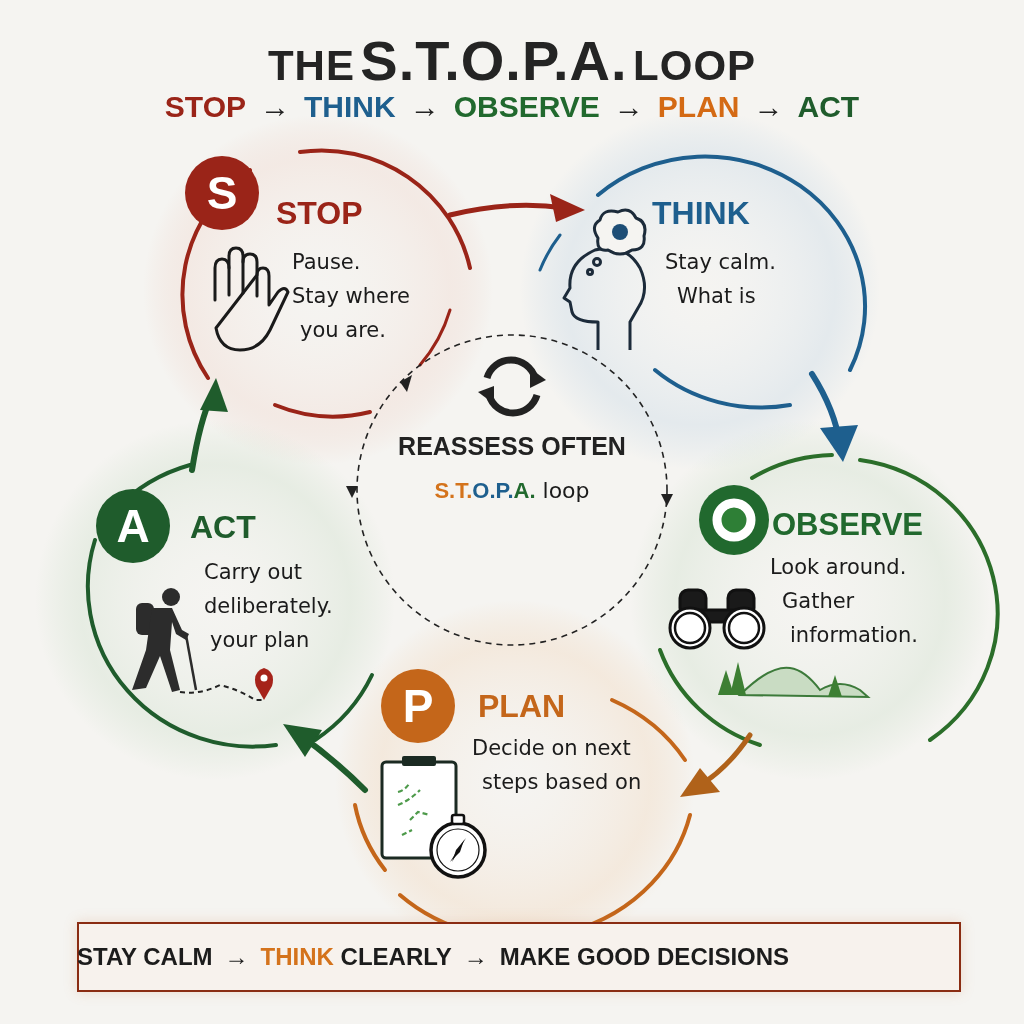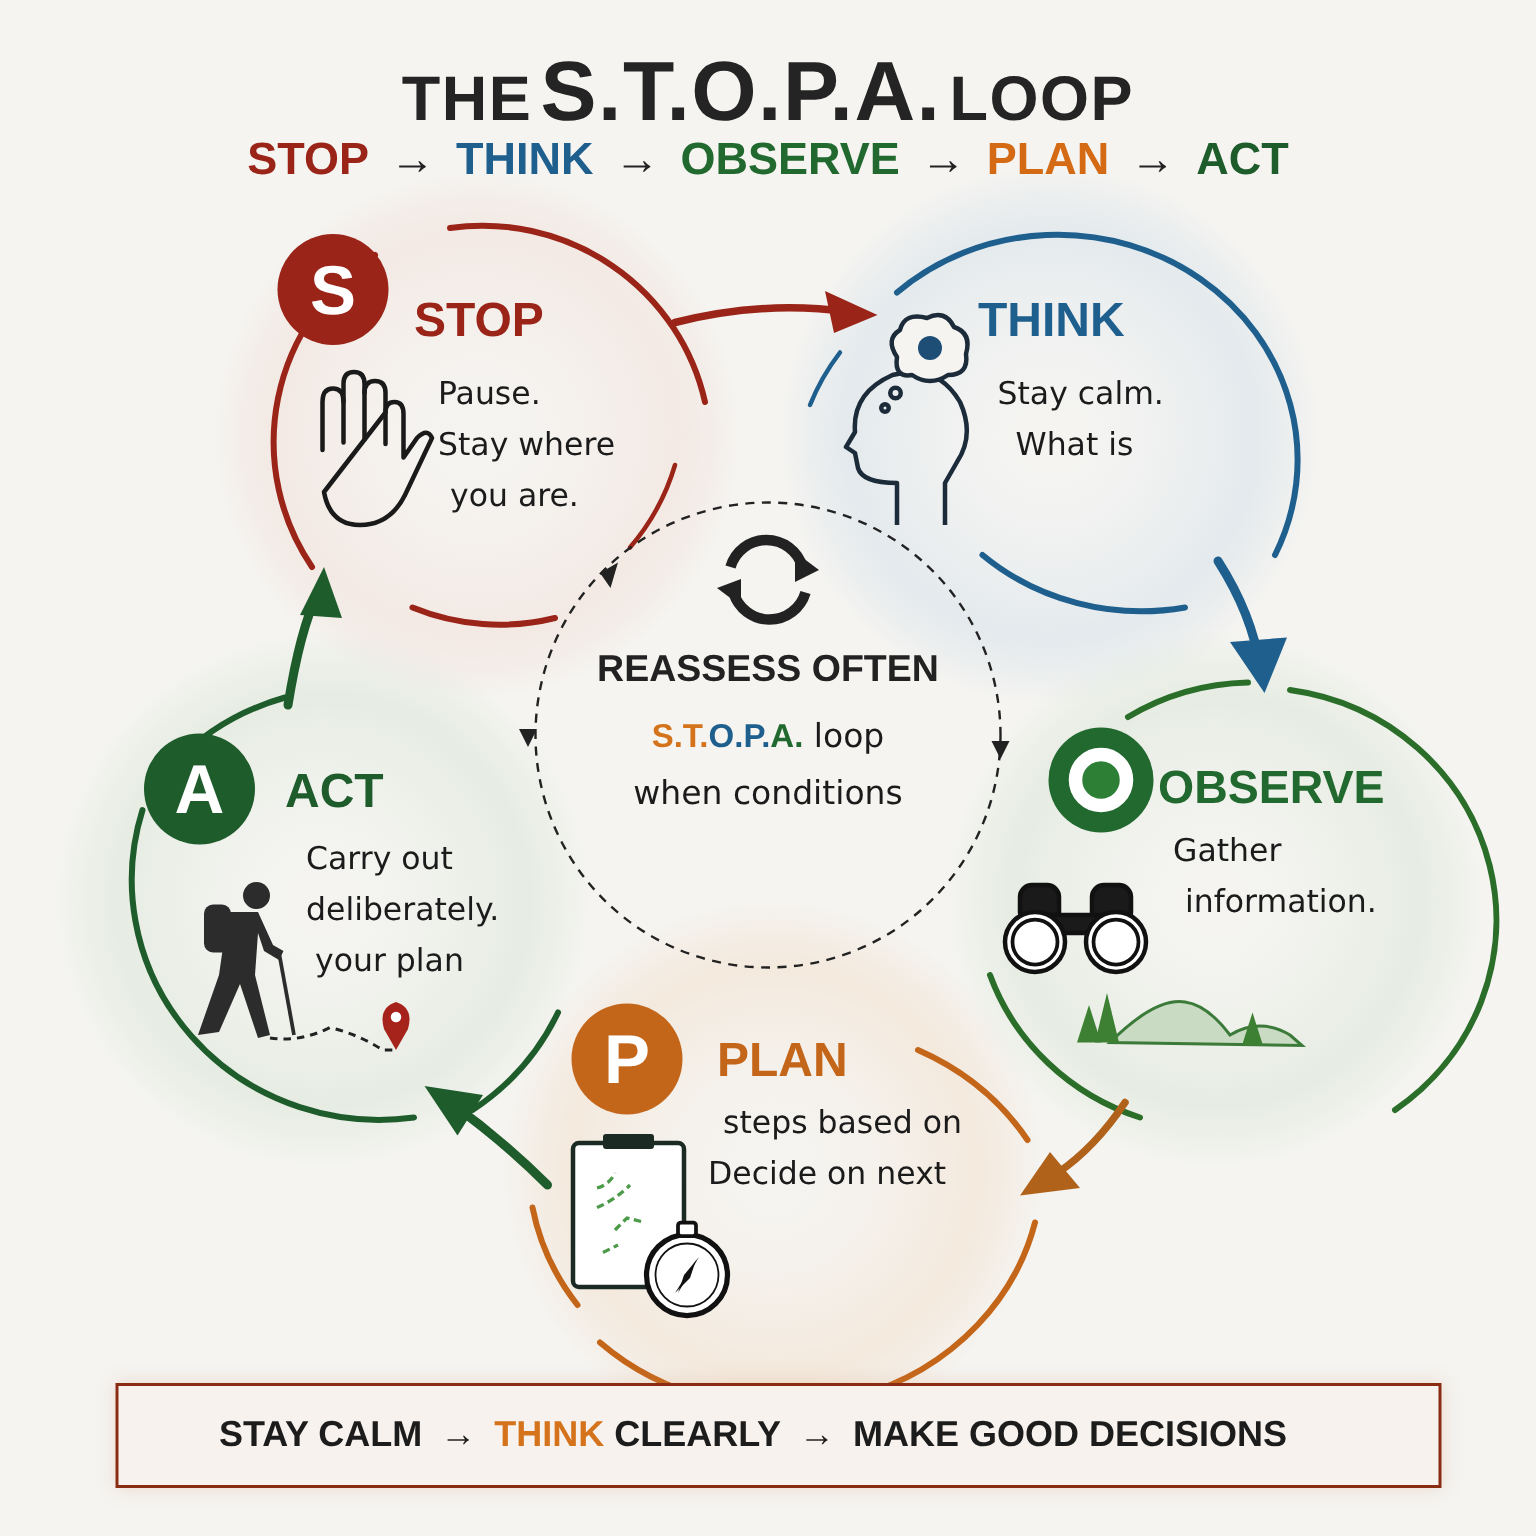--- a/index.html
+++ b/index.html
@@ -52,21 +52,21 @@
     font-family: "DejaVu Sans", sans-serif; font-size: 22px; line-height: 38px; color: #1b1b1b;
   }
   .center-text .acr { font-family: "Liberation Sans", sans-serif; font-weight: 700; }
 
   .footer-box {
     left: 77px; top: 922px; width: 884px; height: 70px;
     border: 2px solid #8a2c12; background: #f7f2ed;
     box-shadow: 0 0 12px rgba(210,140,90,0.25);
   }
   .footer-text {
-    left: 60px; top: 922px; width: 884px; height: 70px; line-height: 70px; text-align: center;
+    left: 77px; top: 922px; width: 884px; height: 70px; line-height: 70px; 
     font-family: "Liberation Sans", sans-serif; font-weight: 700; font-size: 24px; color: #1c1c1c;
     white-space: nowrap;
   }
   .footer-text .arrow { margin: 0 12px; font-weight: 400; }
 </style>
 </head>
 <body>
 
 <svg id="diagram-svg" viewBox="0 0 1024 1024">
   <defs>
@@ -241,41 +241,41 @@
 
 <div class="abs step-title" style="left:652px;top:195px;color:#1e5f8e">THINK</div>
 <div class="abs step-text" style="left:665px;top:245px">
   <div>Stay calm.</div>
   <div style="padding-left:12px">What is</div>
 </div>
 
 <div class="abs badge" style="left:699px;top:485px;width:70px;height:70px;background:transparent"></div>
 <div class="abs step-title" style="left:772px;top:507px;color:#21692e;font-size:31px">OBSERVE</div>
 <div class="abs step-text" style="left:770px;top:550px">
+  <div>Look around.</div>
   <div style="padding-left:12px">Gather</div>
   <div style="padding-left:20px">information.</div>
 </div>
 
 <div class="abs badge" style="left:381px;top:669px;width:74px;height:74px;line-height:74px;font-size:46px;background:transparent">P</div>
 <div class="abs step-title" style="left:478px;top:688px;color:#c4661a">PLAN</div>
 <div class="abs step-text" style="left:472px;top:731px">
+  <div>Decide on next</div>
   <div style="padding-left:10px">steps based on</div>
-  <div>Decide on next</div>
 </div>
 
 <div class="abs badge" style="left:96px;top:489px;width:74px;height:74px;line-height:74px;font-size:46px;background:transparent">A</div>
 <div class="abs step-title" style="left:190px;top:509px;color:#1f5c2c">ACT</div>
 <div class="abs step-text" style="left:204px;top:555px">
   <div>Carry out</div>
   <div>deliberately.</div>
   <div style="padding-left:6px">your plan</div>
 </div>
 
 <div class="abs center-title">REASSESS OFTEN</div>
 <div class="abs center-text">
   <div><span class="acr" style="color:#d4731c">S.</span><span class="acr" style="color:#d4731c">T.</span><span class="acr" style="color:#1e5f8e">O.</span><span class="acr" style="color:#1e5f8e">P.</span><span class="acr" style="color:#21692e">A.</span><span> loop</span></div>
-  <div>when conditions</div>
 </div>
 
 <div class="abs footer-box"></div>
 <div class="abs footer-text">
   <span>STAY CALM</span><span class="arrow">→</span><span style="color:#d4731c">THINK</span><span> CLEARLY</span><span class="arrow">→</span><span>MAKE GOOD DECISIONS</span>
 </div>
 
 </body></html>

